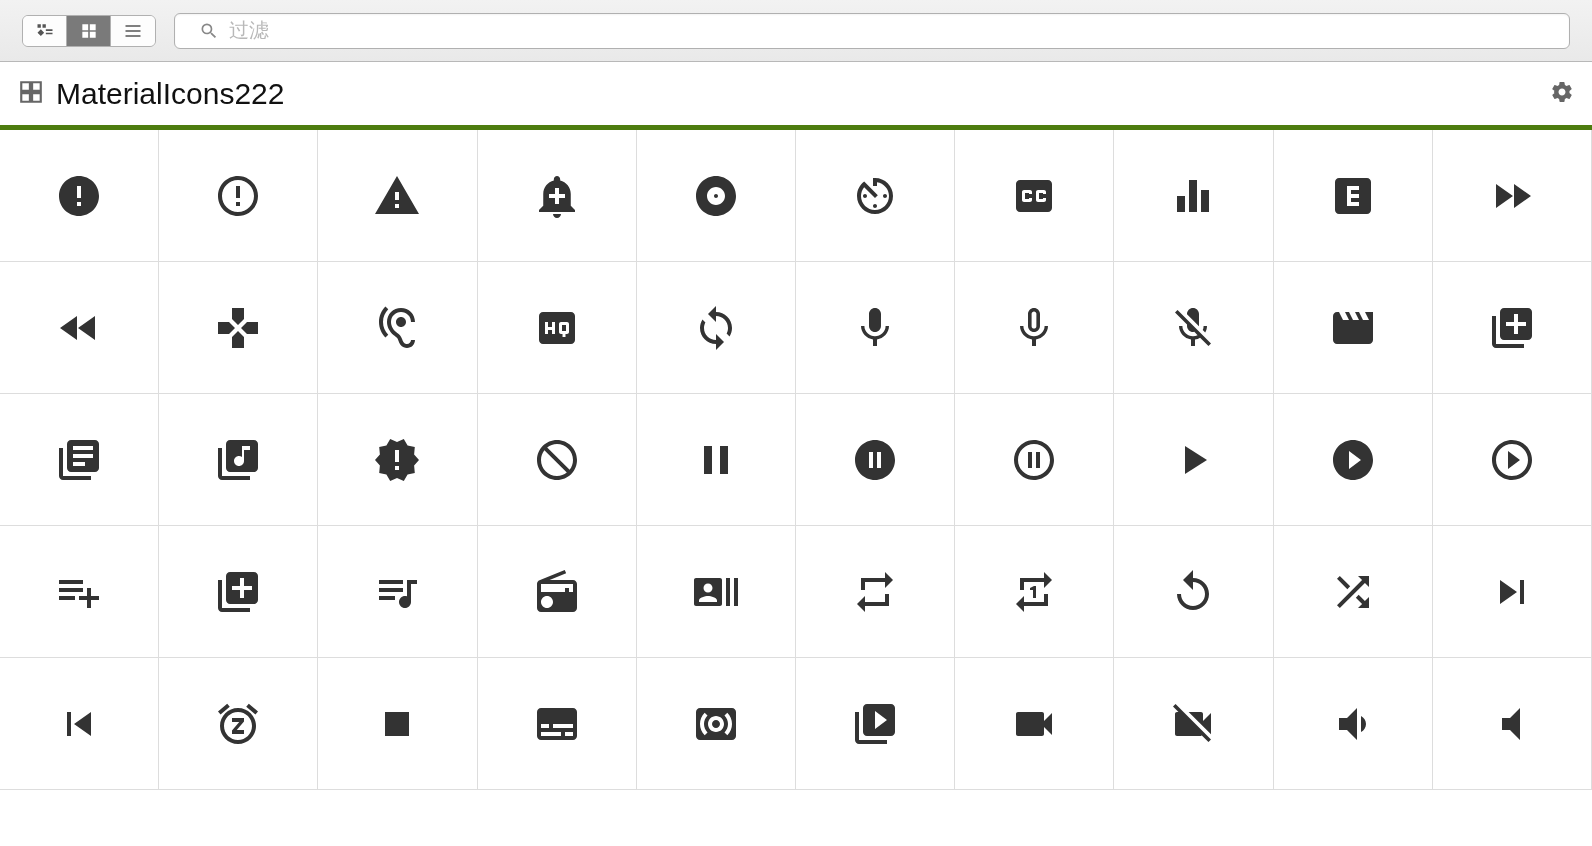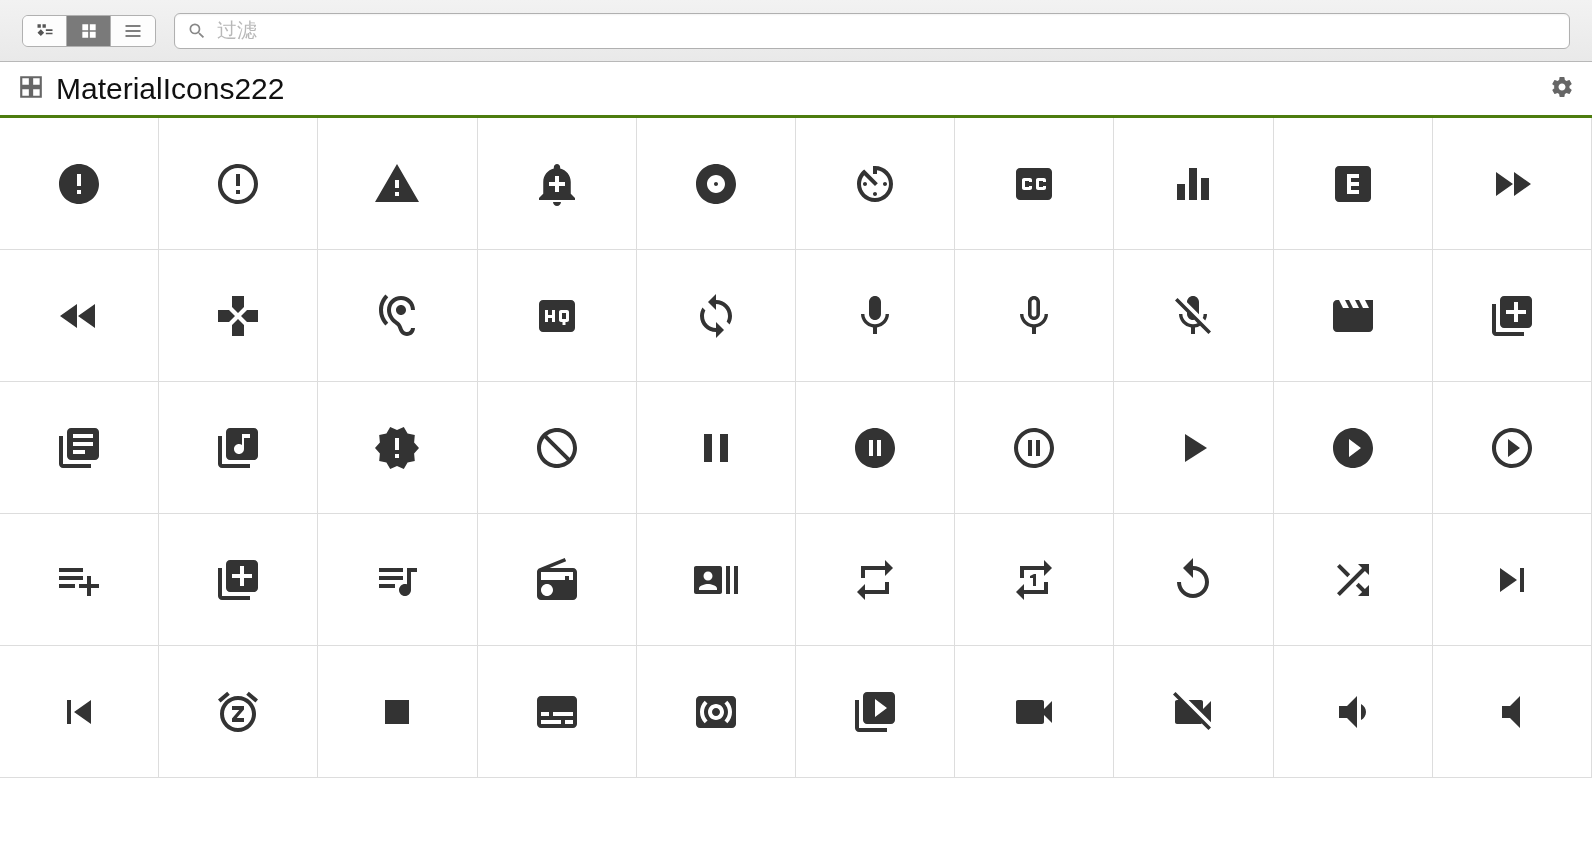--- a/index.html
+++ b/index.html
@@ -41,37 +41,37 @@
     .segmented button.active { background: #7a7a7a; color: #fff; }
     .segmented svg { width: 20px; height: 20px; }
     .search-wrap {
       flex: 1;
       height: 36px;
       background: #fff;
       border: 1px solid #b0b0b0;
       border-radius: 6px;
       display: flex;
       align-items: center;
-      padding: 0 12px;
+      padding: 0 24px;
       box-shadow: inset 0 1px 2px rgba(0,0,0,0.05);
     }
     .search-wrap svg { width: 20px; height: 20px; fill: #888; }
     .search-wrap input {
       border: none;
       outline: none;
       flex: 1;
       font-size: 20px;
       margin-left: 10px;
       color: #333;
       background: transparent;
     }
     .search-wrap input::placeholder { color: #b8b8b8; }
     .titlebar {
-      height: 56px;
-      border-bottom: 3px solid #4d7c0f;
+      height: 68px;
+      border-bottom: 5px solid #4d7c0f;
       display: flex;
       align-items: center;
       padding: 0 18px;
       justify-content: space-between;
     }
     .titlebar-left { display: flex; align-items: center; gap: 12px; }
     .page-title { font-size: 30px; color: #111; font-weight: 400; }
     .collection-icon svg { width: 26px; height: 26px; fill: #666; }
     .gear-icon svg { width: 24px; height: 24px; fill: #666; }
     .grid {

